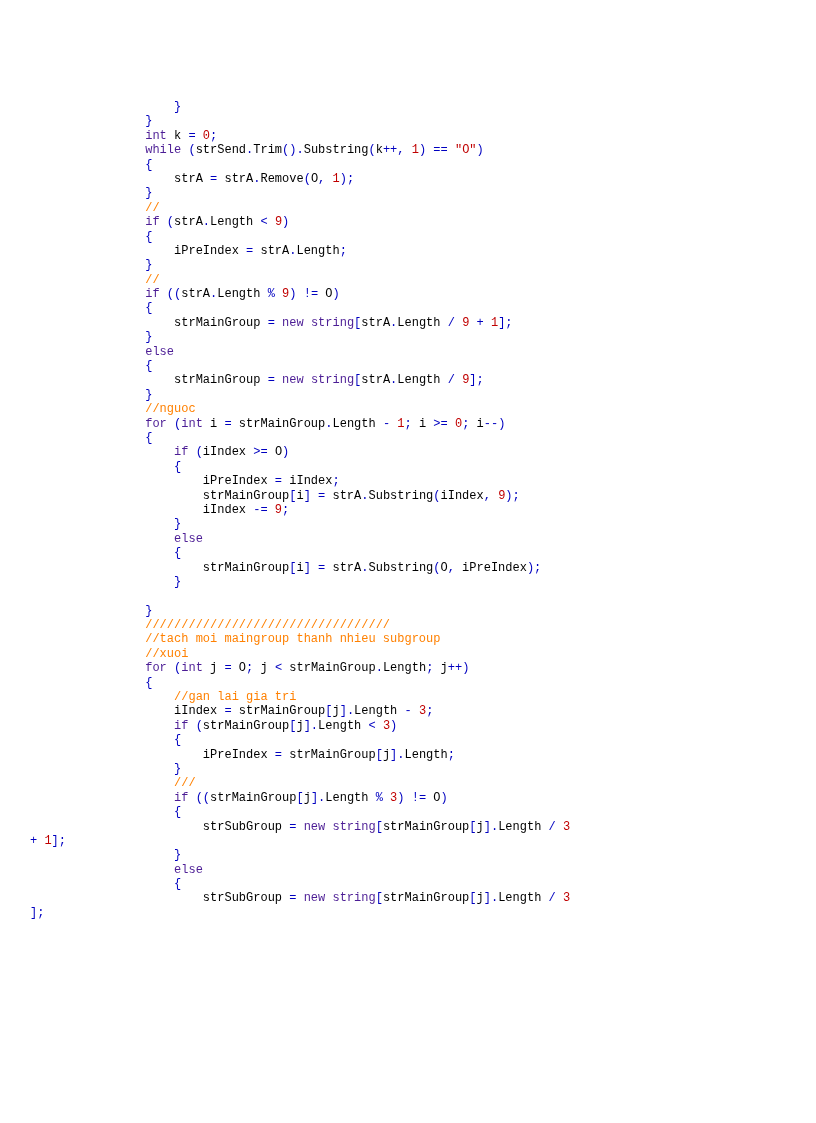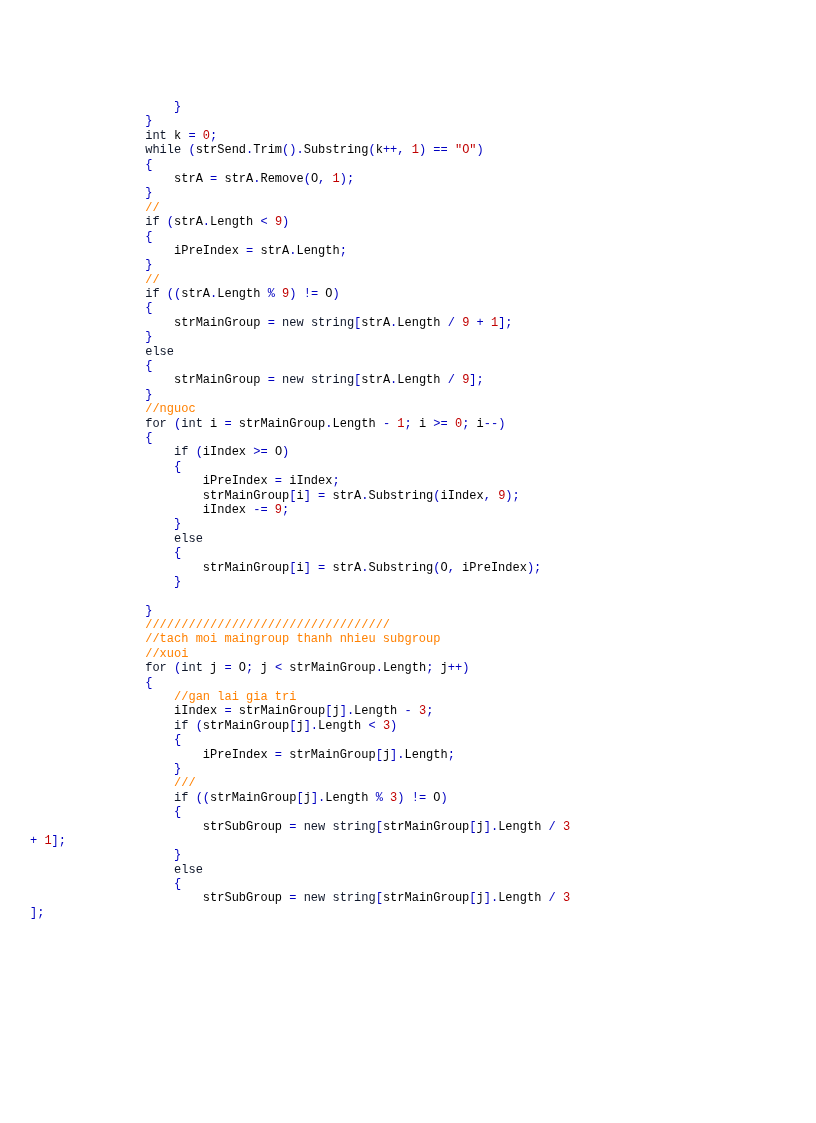--- a/index.html
+++ b/index.html
@@ -8,21 +8,21 @@
     background: #fff;
     width: 816px;
   }
   .page {
     padding: 100px 30px 60px 30px;
     font-family: "Courier New", monospace;
     font-size: 12px;
     line-height: 1.2;
     white-space: pre;
   }
-  .c-green { color: #0f172a; }
+  .c-green { color: #4c1d95; }
   .c-blue  { color: #0000c0; }
   .c-red   { color: #c00000; }
   .c-orange{ color: #ff8000; }
   .c-black { color: #000000; }
 </style>
 </head>
 <body>
 
 <div class="page" id="code-container"><div><span class="c-blue">                    }</span></div><div><span class="c-blue">                }</span></div><div><span class="c-blue">                </span><span class="c-green">int</span><span class="c-blue"> </span><span class="c-black">k </span><span class="c-blue">= </span><span class="c-red">0</span><span class="c-blue">;</span></div><div><span class="c-blue">                </span><span class="c-green">while </span><span class="c-blue">(</span><span class="c-black">strSend</span><span class="c-blue">.</span><span class="c-black">Trim</span><span class="c-blue">().</span><span class="c-black">Substring</span><span class="c-blue">(</span><span class="c-black">k</span><span class="c-blue">++, </span><span class="c-red">1</span><span class="c-blue">) == </span><span class="c-red">"O"</span><span class="c-blue">)</span></div><div><span class="c-blue">                {</span></div><div><span class="c-blue">                    </span><span class="c-black">strA </span><span class="c-blue">= </span><span class="c-black">strA</span><span class="c-blue">.</span><span class="c-black">Remove</span><span class="c-blue">(</span><span class="c-black">O</span><span class="c-blue">, </span><span class="c-red">1</span><span class="c-blue">);</span></div><div><span class="c-blue">                }</span></div><div><span class="c-blue">                </span><span class="c-orange">//</span></div><div><span class="c-blue">                </span><span class="c-green">if </span><span class="c-blue">(</span><span class="c-black">strA</span><span class="c-blue">.</span><span class="c-black">Length </span><span class="c-blue">&lt; </span><span class="c-red">9</span><span class="c-blue">)</span></div><div><span class="c-blue">                {</span></div><div><span class="c-blue">                    </span><span class="c-black">iPreIndex </span><span class="c-blue">= </span><span class="c-black">strA</span><span class="c-blue">.</span><span class="c-black">Length</span><span class="c-blue">;</span></div><div><span class="c-blue">                }</span></div><div><span class="c-blue">                </span><span class="c-orange">//</span></div><div><span class="c-blue">                </span><span class="c-green">if </span><span class="c-blue">((</span><span class="c-black">strA</span><span class="c-blue">.</span><span class="c-black">Length </span><span class="c-blue">% </span><span class="c-red">9</span><span class="c-blue">) != </span><span class="c-black">O</span><span class="c-blue">)</span></div><div><span class="c-blue">                {</span></div><div><span class="c-blue">                    </span><span class="c-black">strMainGroup </span><span class="c-blue">= </span><span class="c-green">new </span><span class="c-green">string</span><span class="c-blue">[</span><span class="c-black">strA</span><span class="c-blue">.</span><span class="c-black">Length </span><span class="c-blue">/ </span><span class="c-red">9 </span><span class="c-blue">+ </span><span class="c-red">1</span><span class="c-blue">];</span></div><div><span class="c-blue">                }</span></div><div><span class="c-blue">                </span><span class="c-green">else</span></div><div><span class="c-blue">                {</span></div><div><span class="c-blue">                    </span><span class="c-black">strMainGroup </span><span class="c-blue">= </span><span class="c-green">new </span><span class="c-green">string</span><span class="c-blue">[</span><span class="c-black">strA</span><span class="c-blue">.</span><span class="c-black">Length </span><span class="c-blue">/ </span><span class="c-red">9</span><span class="c-blue">];</span></div><div><span class="c-blue">                }</span></div><div><span class="c-blue">                </span><span class="c-orange">//nguoc</span></div><div><span class="c-blue">                </span><span class="c-green">for </span><span class="c-blue">(</span><span class="c-green">int </span><span class="c-black">i </span><span class="c-blue">= </span><span class="c-black">strMainGroup</span><span class="c-blue">.</span><span class="c-black">Length </span><span class="c-blue">- </span><span class="c-red">1</span><span class="c-blue">; </span><span class="c-black">i </span><span class="c-blue">&gt;= </span><span class="c-red">0</span><span class="c-blue">; </span><span class="c-black">i</span><span class="c-blue">--)</span></div><div><span class="c-blue">                {</span></div><div><span class="c-blue">                    </span><span class="c-green">if </span><span class="c-blue">(</span><span class="c-black">iIndex </span><span class="c-blue">&gt;= </span><span class="c-black">O</span><span class="c-blue">)</span></div><div><span class="c-blue">                    {</span></div><div><span class="c-blue">                        </span><span class="c-black">iPreIndex </span><span class="c-blue">= </span><span class="c-black">iIndex</span><span class="c-blue">;</span></div><div><span class="c-blue">                        </span><span class="c-black">strMainGroup</span><span class="c-blue">[</span><span class="c-black">i</span><span class="c-blue">] = </span><span class="c-black">strA</span><span class="c-blue">.</span><span class="c-black">Substring</span><span class="c-blue">(</span><span class="c-black">iIndex</span><span class="c-blue">, </span><span class="c-red">9</span><span class="c-blue">);</span></div><div><span class="c-blue">                        </span><span class="c-black">iIndex </span><span class="c-blue">-= </span><span class="c-red">9</span><span class="c-blue">;</span></div><div><span class="c-blue">                    }</span></div><div><span class="c-blue">                    </span><span class="c-green">else</span></div><div><span class="c-blue">                    {</span></div><div><span class="c-blue">                        </span><span class="c-black">strMainGroup</span><span class="c-blue">[</span><span class="c-black">i</span><span class="c-blue">] = </span><span class="c-black">strA</span><span class="c-blue">.</span><span class="c-black">Substring</span><span class="c-blue">(</span><span class="c-black">O</span><span class="c-blue">, </span><span class="c-black">iPreIndex</span><span class="c-blue">);</span></div><div><span class="c-blue">                    }</span></div><div><span class="c-blue"> </span></div><div><span class="c-blue">                }</span></div><div><span class="c-blue">                </span><span class="c-orange">//////////////////////////////////</span></div><div><span class="c-blue">                </span><span class="c-orange">//tach moi maingroup thanh nhieu subgroup</span></div><div><span class="c-blue">                </span><span class="c-orange">//xuoi</span></div><div><span class="c-blue">                </span><span class="c-green">for </span><span class="c-blue">(</span><span class="c-green">int </span><span class="c-black">j </span><span class="c-blue">= </span><span class="c-black">O</span><span class="c-blue">; </span><span class="c-black">j </span><span class="c-blue">&lt; </span><span class="c-black">strMainGroup</span><span class="c-blue">.</span><span class="c-black">Length</span><span class="c-blue">; </span><span class="c-black">j</span><span class="c-blue">++)</span></div><div><span class="c-blue">                {</span></div><div><span class="c-blue">                    </span><span class="c-orange">//gan lai gia tri</span></div><div><span class="c-blue">                    </span><span class="c-black">iIndex </span><span class="c-blue">= </span><span class="c-black">strMainGroup</span><span class="c-blue">[</span><span class="c-black">j</span><span class="c-blue">].</span><span class="c-black">Length </span><span class="c-blue">- </span><span class="c-red">3</span><span class="c-blue">;</span></div><div><span class="c-blue">                    </span><span class="c-green">if </span><span class="c-blue">(</span><span class="c-black">strMainGroup</span><span class="c-blue">[</span><span class="c-black">j</span><span class="c-blue">].</span><span class="c-black">Length </span><span class="c-blue">&lt; </span><span class="c-red">3</span><span class="c-blue">)</span></div><div><span class="c-blue">                    {</span></div><div><span class="c-blue">                        </span><span class="c-black">iPreIndex </span><span class="c-blue">= </span><span class="c-black">strMainGroup</span><span class="c-blue">[</span><span class="c-black">j</span><span class="c-blue">].</span><span class="c-black">Length</span><span class="c-blue">;</span></div><div><span class="c-blue">                    }</span></div><div><span class="c-blue">                    </span><span class="c-orange">///</span></div><div><span class="c-blue">                    </span><span class="c-green">if </span><span class="c-blue">((</span><span class="c-black">strMainGroup</span><span class="c-blue">[</span><span class="c-black">j</span><span class="c-blue">].</span><span class="c-black">Length </span><span class="c-blue">% </span><span class="c-red">3</span><span class="c-blue">) != </span><span class="c-black">O</span><span class="c-blue">)</span></div><div><span class="c-blue">                    {</span></div><div><span class="c-blue">                        </span><span class="c-black">strSubGroup </span><span class="c-blue">= </span><span class="c-green">new </span><span class="c-green">string</span><span class="c-blue">[</span><span class="c-black">strMainGroup</span><span class="c-blue">[</span><span class="c-black">j</span><span class="c-blue">].</span><span class="c-black">Length </span><span class="c-blue">/ </span><span class="c-red">3 </span></div><div><span class="c-blue">+ </span><span class="c-red">1</span><span class="c-blue">];</span></div><div><span class="c-blue">                    }</span></div><div><span class="c-blue">                    </span><span class="c-green">else</span></div><div><span class="c-blue">                    {</span></div><div><span class="c-blue">                        </span><span class="c-black">strSubGroup </span><span class="c-blue">= </span><span class="c-green">new </span><span class="c-green">string</span><span class="c-blue">[</span><span class="c-black">strMainGroup</span><span class="c-blue">[</span><span class="c-black">j</span><span class="c-blue">].</span><span class="c-black">Length </span><span class="c-blue">/ </span><span class="c-red">3 </span></div><div><span class="c-blue">];</span></div></div>
 

